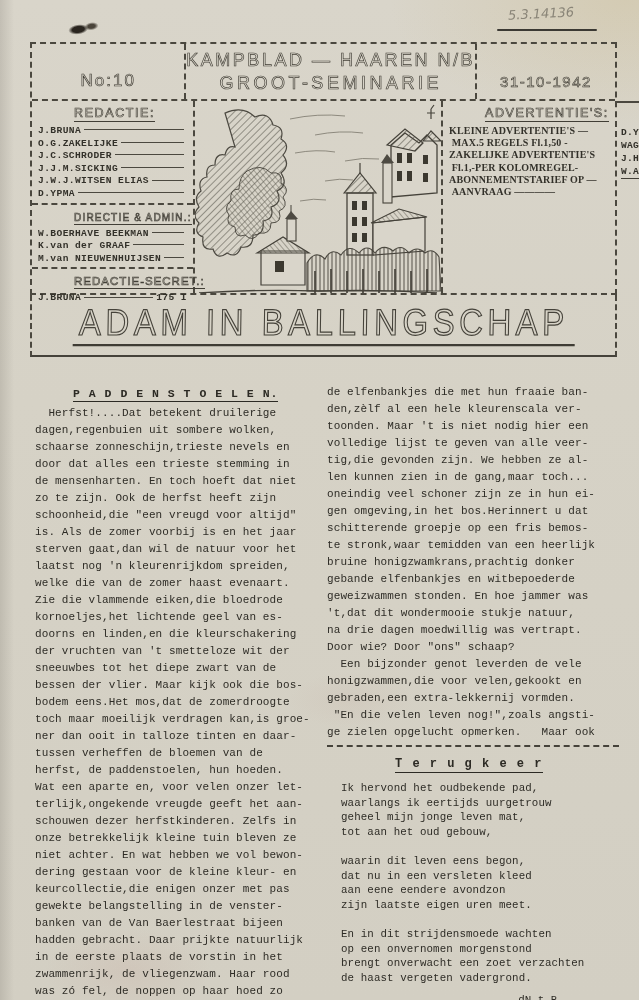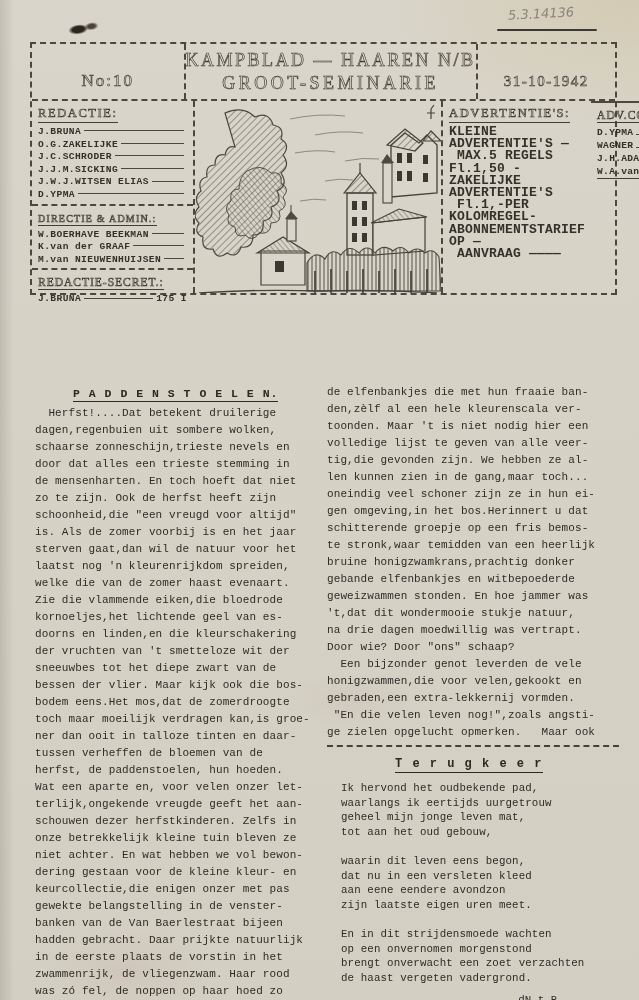--- a/index.html
+++ b/index.html
@@ -10,21 +10,21 @@
       radial-gradient(340px 180px at 98% 0%, rgba(193,168,100,.22), rgba(193,168,100,0) 70%),
       radial-gradient(120px 60px at 20% 97%, rgba(180,120,110,.10), rgba(180,120,110,0) 70%),
       radial-gradient(90px 40px at 55% 70%, rgba(170,120,110,.07), rgba(170,120,110,0) 70%),
       linear-gradient(90deg, rgba(60,55,48,.14), rgba(60,55,48,0) 14px),
       linear-gradient(180deg, #d9d5ca 0%, #d6d2c6 40%, #d3cfc3 100%);
     font-family:"Liberation Mono","DejaVu Sans Mono",monospace;
     color:#2f2d27;
   }
   
   .stencil{
-    font-family:Liberation Serif, serif;
+    font-family:Liberation Sans, sans-serif;
     color:#55524a;
     -webkit-text-fill-color:transparent;
     -webkit-text-stroke:0.65px #413e36;
     letter-spacing:2px;
     white-space:nowrap;
   }
   .fill{flex:1;border-bottom:1.5px solid #4b483f;margin:0 3px 3px 3px;min-width:8px;}
   .pre{white-space:pre-wrap;}
   
   .annotation{
@@ -52,24 +52,24 @@
   .title-cell .l1{font-size:18px;letter-spacing:2.5px;}
   .title-cell .l2{font-size:18px;letter-spacing:3.5px;}
   .date-cell{width:145px;display:flex;align-items:flex-end;justify-content:center;padding-bottom:9px;box-sizing:border-box;}
   .date-cell .stencil{font-size:15px;letter-spacing:1.5px;-webkit-text-stroke:0.6px #413e36;}
   .mast-main{flex:1;display:flex;min-height:0;}
   .mast-left{width:163px;border-right:2px dashed #4b483f;box-sizing:border-box;display:flex;flex-direction:column;}
   .mast-art{flex:1;position:relative;overflow:hidden;}
   .mast-right{width:174px;border-left:2px dashed #4b483f;box-sizing:border-box;display:flex;flex-direction:row;}
   .sec{padding:3px 6px 2px 6px;}
   .sec-div{border-top:2px dashed #4b483f;}
-  .sec-header{font-size:12.5px;letter-spacing:1.6px;border-bottom:1.5px solid #413e36;display:inline-block;padding-bottom:1px;margin-bottom:3px;}
+  .sec-header{font-size:12.5px;letter-spacing:1.6px;border-bottom:1.5px solid #413e36;display:inline-block;padding-bottom:1px;margin-bottom:3px;margin-left:36px;}
   .crew-row{display:flex;align-items:center;font-size:9.6px;line-height:12.6px;letter-spacing:.4px;color:#33312a;}
   .crew-row .nm{white-space:nowrap;font-weight:bold;}
-  .adv-text{font-size:13px;line-height:12.2px;letter-spacing:.2px;color:#33312a;font-weight:bold;}
+  .adv-text{font-size:10px;line-height:12.2px;letter-spacing:.2px;color:#33312a;font-weight:bold;font-family:Liberation Serif, serif;}
   .colp-row{display:flex;align-items:baseline;font-size:9.6px;line-height:13px;letter-spacing:.3px;color:#33312a;font-weight:bold;}
   .colp-row .num{white-space:nowrap;}
   .colp-row .loc{white-space:nowrap;}
   .mini-dash{width:26px;border-bottom:2px solid #4b483f;margin:4px auto 0 auto;}
   
   .headline-band{
     position:absolute;left:30px;top:295px;width:587px;height:62px;box-sizing:border-box;
     border-left:2px dashed #4b483f;border-right:2px dashed #4b483f;border-bottom:2px solid #45423a;
     display:flex;align-items:center;justify-content:center;
   }
@@ -295,20 +295,23 @@
               <span class="fill"></span>
             <span class="loc">Aula</span>
           </div>
           <div class="mini-dash"></div>
         </div>
       </div>
 
     </div>
   </div>
 
+  <div class="headline-band">
+    <span class="headline-text">ADAM IN BALLINGSCHAP</span>
+  </div>
 
   <div class="colL">
     <div><span class="art-title">P A D D E N S T O E L E N.</span></div>
     <div class="body-text pre">  Herfst!....Dat betekent druilerige
 dagen,regenbuien uit sombere wolken,
 schaarse zonneschijn,trieste nevels en
 door dat alles een trieste stemming in
 de mensenharten. En toch hoeft dat niet
 zo te zijn. Ook de herfst heeft zijn
 schoonheid,die "een vreugd voor altijd"

